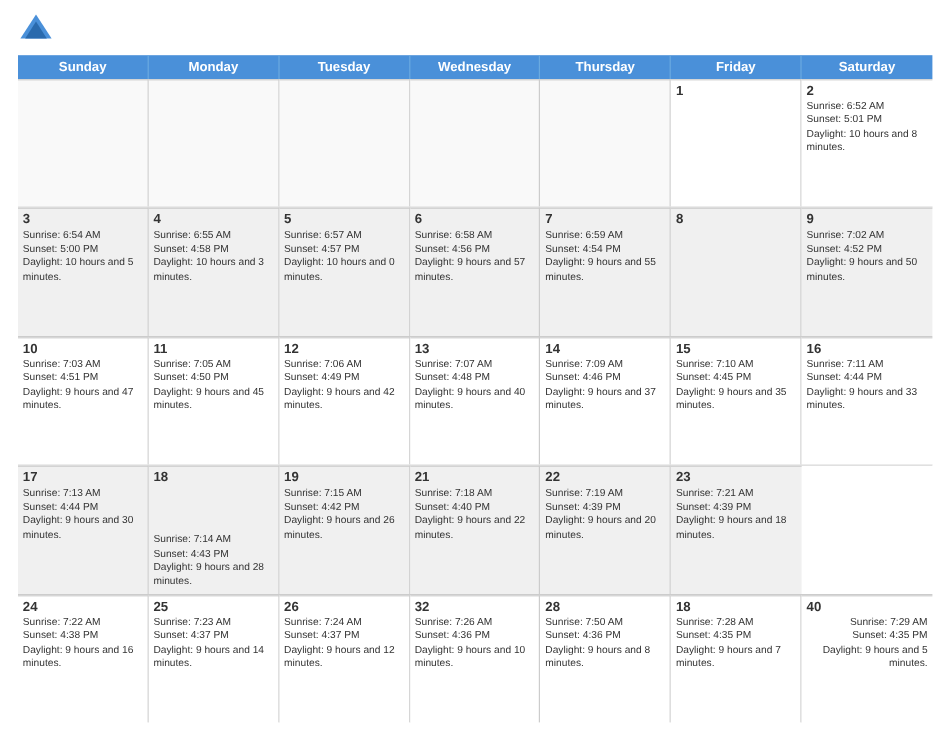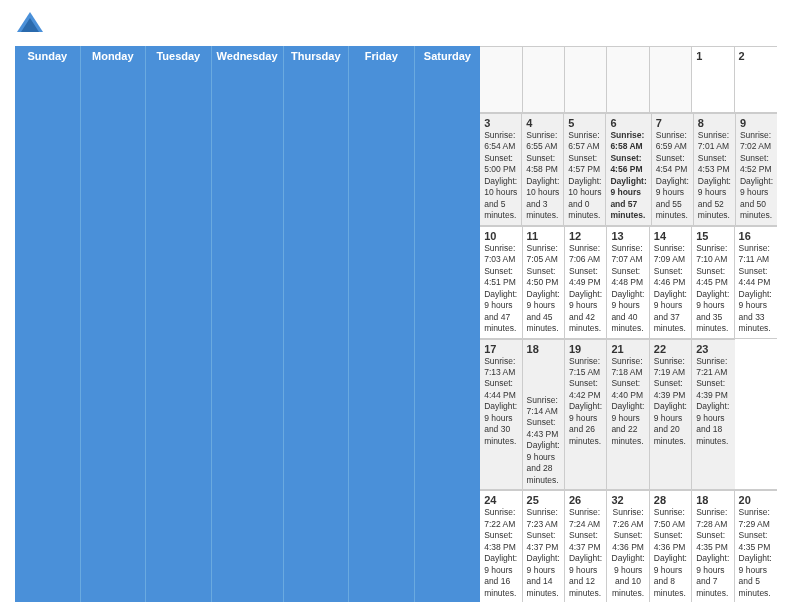--- a/index.html
+++ b/index.html
@@ -56,20 +56,21 @@
       color: #333;
     }
     .title-block h2 {
       font-size: 14px;
       font-weight: normal;
       color: #555;
     }
     .calendar {
       flex: 1;
       display: flex;
+      flex-direction: column;
     }
     .cal-header {
       display: grid;
       grid-template-columns: repeat(7, 1fr);
       background: #4a90d9;
     }
     .cal-header-cell {
       color: #fff;
       font-size: 11px;
       font-weight: bold;
@@ -150,20 +151,23 @@
           <div class="cal-cell empty"></div>
           <div class="cal-cell empty"></div>
           <div class="cal-cell empty"></div>
           <div class="cal-cell empty"></div>
           <div class="cal-cell empty"></div>
           <div class="cal-cell">
             <div class="day-num">1</div>
           </div>
           <div class="cal-cell">
             <div class="day-num">2</div>
+            <div class="day-info" style="white-space: pre-line;">Sunrise: 6:52 AM
+Sunset: 5:01 PM
+Daylight: 10 hours and 8 minutes.</div>
           </div>
         </div>
         <div class="cal-row">
           <div class="cal-cell shaded">
             <div class="day-num">3</div>
             <div class="day-info" style="white-space: pre-line;">Sunrise: 6:54 AM
 Sunset: 5:00 PM
 Daylight: 10 hours and 5 minutes.</div>
           </div>
           <div class="cal-cell shaded">
@@ -173,35 +177,32 @@
 Daylight: 10 hours and 3 minutes.</div>
           </div>
           <div class="cal-cell shaded">
             <div class="day-num">5</div>
             <div class="day-info" style="white-space: pre-line;">Sunrise: 6:57 AM
 Sunset: 4:57 PM
 Daylight: 10 hours and 0 minutes.</div>
           </div>
           <div class="cal-cell shaded">
             <div class="day-num">6</div>
-            <div class="day-info" style="white-space: pre-line; font-weight: bold;">Sunrise: 6:58 AM
+            <div class="day-info" style="white-space: pre-line;">Sunrise: 6:58 AM
 Sunset: 4:56 PM
 Daylight: 9 hours and 57 minutes.</div>
           </div>
           <div class="cal-cell shaded">
             <div class="day-num">7</div>
             <div class="day-info" style="white-space: pre-line;">Sunrise: 6:59 AM
 Sunset: 4:54 PM
 Daylight: 9 hours and 55 minutes.</div>
           </div>
           <div class="cal-cell shaded">
             <div class="day-num">8</div>
-            <div class="day-info" style="white-space: pre-line;">Sunrise: 7:01 AM
-Sunset: 4:53 PM
-Daylight: 9 hours and 52 minutes.</div>
           </div>
           <div class="cal-cell shaded">
             <div class="day-num">9</div>
             <div class="day-info" style="white-space: pre-line;">Sunrise: 7:02 AM
 Sunset: 4:52 PM
 Daylight: 9 hours and 50 minutes.</div>
           </div>
         </div>
         <div class="cal-row">
           <div class="cal-cell">
@@ -299,38 +300,38 @@
 Daylight: 9 hours and 14 minutes.</div>
           </div>
           <div class="cal-cell">
             <div class="day-num">26</div>
             <div class="day-info" style="white-space: pre-line;">Sunrise: 7:24 AM
 Sunset: 4:37 PM
 Daylight: 9 hours and 12 minutes.</div>
           </div>
           <div class="cal-cell">
             <div class="day-num">32</div>
-            <div class="day-info" style="white-space: pre-line; text-align: center;">Sunrise: 7:26 AM
+            <div class="day-info" style="white-space: pre-line;">Sunrise: 7:26 AM
 Sunset: 4:36 PM
 Daylight: 9 hours and 10 minutes.</div>
           </div>
           <div class="cal-cell">
             <div class="day-num">28</div>
             <div class="day-info" style="white-space: pre-line;">Sunrise: 7:50 AM
 Sunset: 4:36 PM
 Daylight: 9 hours and 8 minutes.</div>
           </div>
           <div class="cal-cell">
             <div class="day-num">18</div>
             <div class="day-info" style="white-space: pre-line;">Sunrise: 7:28 AM
 Sunset: 4:35 PM
 Daylight: 9 hours and 7 minutes.</div>
           </div>
           <div class="cal-cell">
-            <div class="day-num">20</div>
-            <div class="day-info" style="white-space: pre-line;">Sunrise: 7:29 AM
+            <div class="day-num">40</div>
+            <div class="day-info" style="white-space: pre-line; text-align: right;">Sunrise: 7:29 AM
 Sunset: 4:35 PM
 Daylight: 9 hours and 5 minutes.</div>
           </div>
         </div>
       </div>
   </div>
 </div>
 
 </body></html>

